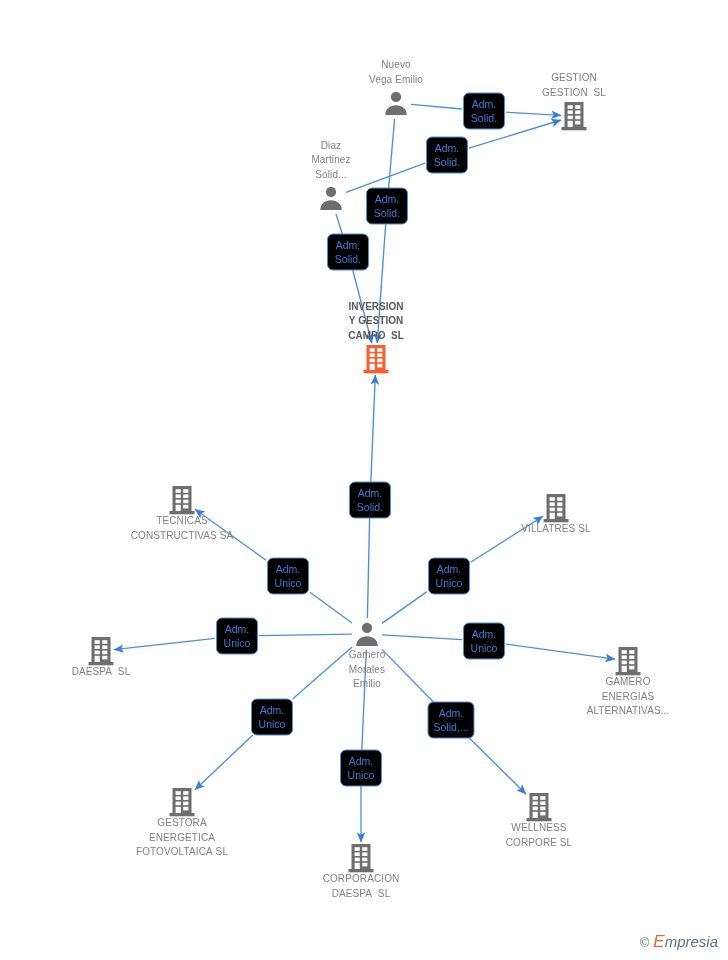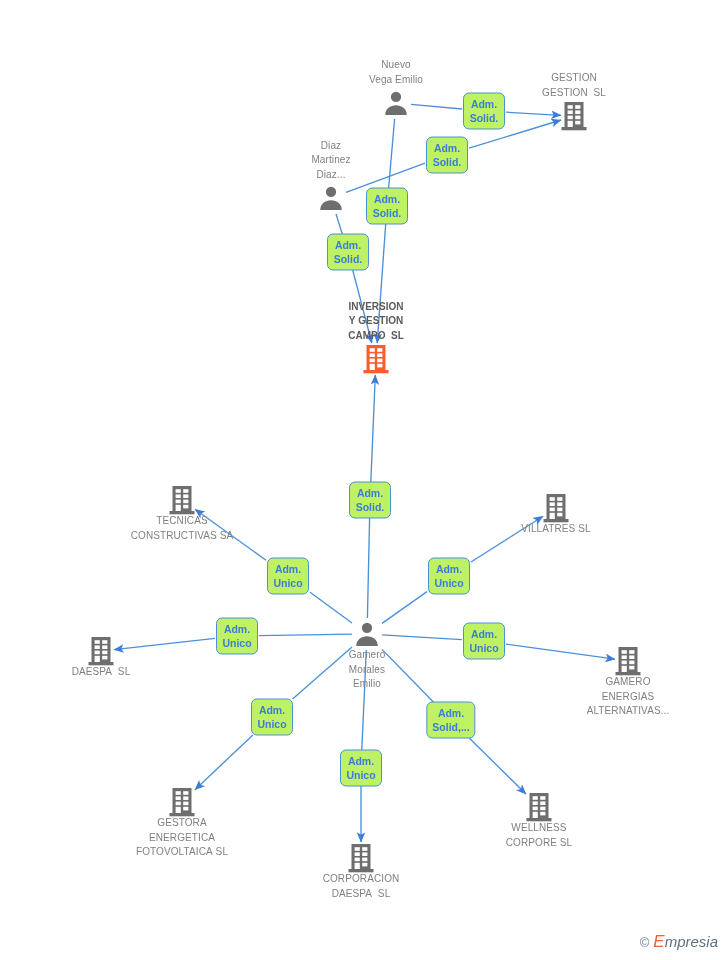--- a/index.html
+++ b/index.html
@@ -22,25 +22,24 @@
   }
   .node .label.below{top:14px;}
   .node .label.above{bottom:16px;}
   .node.focus .label{color:#5a5a5a;font-weight:bold;letter-spacing:0;}
 
   
   .chip{
     position:absolute;transform:translate(-50%,-50%);
     box-sizing:border-box;
     border:1.2px solid #4a90d9;border-radius:6px;
-    background:#bef264;
+    background:#000000;
     color:#3b7dd8;font-size:10.5px;line-height:14px;
     padding:3px 5px 4px 5px;text-align:center;white-space:nowrap;
     min-width:42px;
-    font-weight:bold;
   }
   .chip span{display:block;}
 
   
   .watermark{
     position:absolute;right:10px;bottom:8px;
     display:flex;align-items:baseline;gap:4px;
     font-size:14px;color:#6f7b8a;
   }
   .watermark .cmark{font-size:13px;color:#6f7b8a;}
@@ -166,21 +165,21 @@
         </div>
       </div>
       <div class="node" style="left: 331px; top: 198px;">
         <span class="icon"><svg width="30" height="30" viewBox="0 0 24 24" aria-hidden="true">
             <circle cx="12" cy="7.1" r="4.1" fill="#6e6e6e"></circle>
             <path d="M3.4 21.5c0-4.9 3.9-7.7 8.6-7.7s8.6 2.8 8.6 7.7z" fill="#6e6e6e"></path>
           </svg></span>
         <div class="label above">
           <div>Diaz</div>
           <div>Martinez</div>
-          <div>Diaz...</div>
+          <div>Solid...</div>
         </div>
       </div>
       <div class="node focus" style="left: 376px; top: 359px;">
         <span class="icon"><svg width="26" height="30" viewBox="0 0 26 30" aria-hidden="true">
             <rect x="3.5" y="1" width="19" height="25" fill="#fb5e2d"></rect>
             <rect x="0.5" y="26" width="25" height="3.3" fill="#fb5e2d"></rect>
             <rect x="6.6" y="4.2" width="5.2" height="3.6" fill="#ffffff"></rect>
             <rect x="6.6" y="9.4" width="5.2" height="3.6" fill="#ffffff"></rect>
             <rect x="6.6" y="14.6" width="5.2" height="3.6" fill="#ffffff"></rect>
             <rect x="14.2" y="4.2" width="5.2" height="3.6" fill="#ffffff"></rect>

